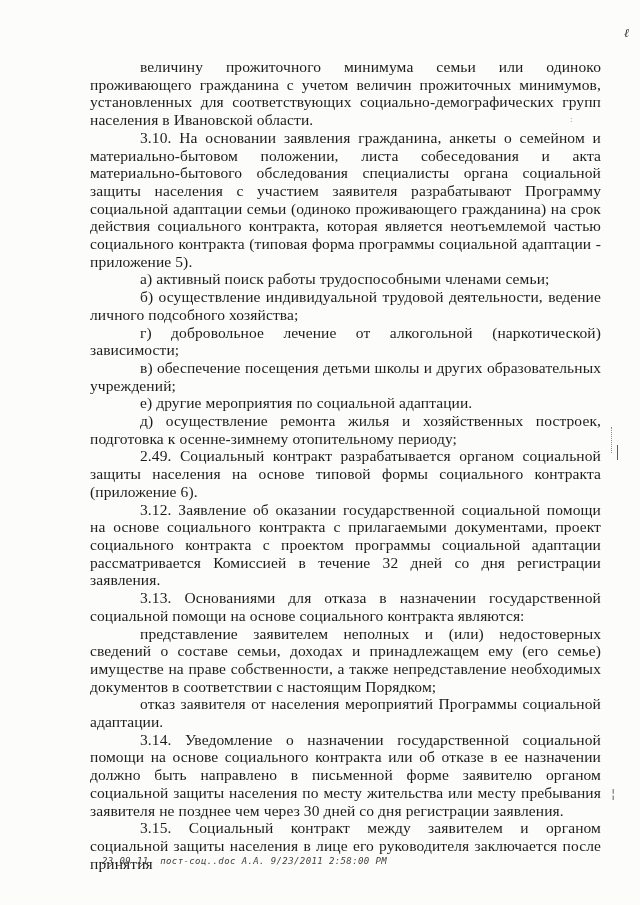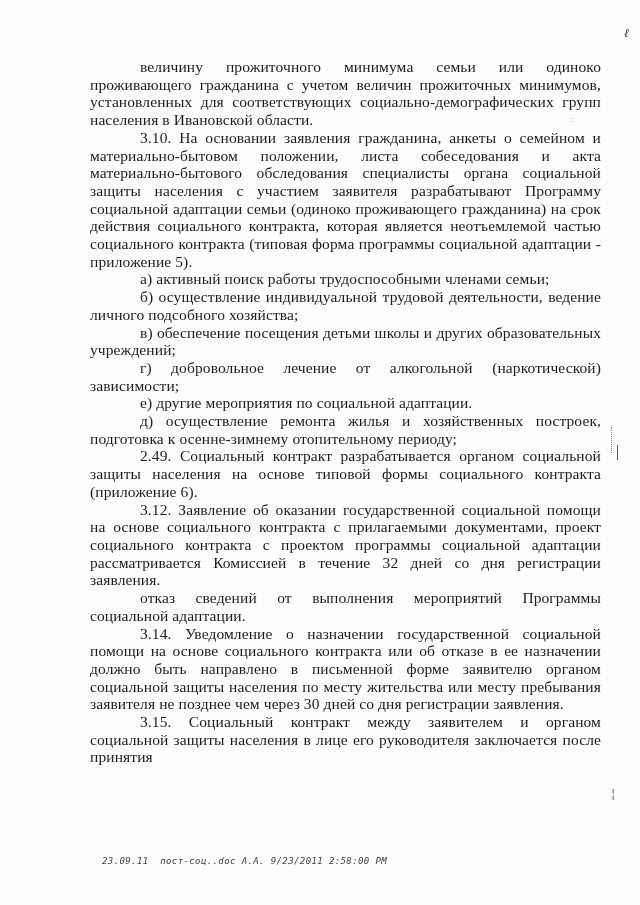--- a/index.html
+++ b/index.html
@@ -92,27 +92,29 @@
 
 <div class="page">
 
   <span class="corner-mark">ℓ</span>
 
   <div class="text-block">
       <p class="para">величину прожиточного минимума семьи или одиноко проживающего гражданина с учетом величин прожиточных минимумов, установленных для соответствующих социально-демографических групп населения в Ивановской области.</p>
       <p class="para">3.10. На основании заявления гражданина, анкеты о семейном и материально-бытовом положении, листа собеседования и акта материально-бытового обследования специалисты органа социальной защиты населения с участием заявителя разрабатывают Программу социальной адаптации семьи (одиноко проживающего гражданина) на срок действия социального контракта, которая является неотъемлемой частью социального контракта (типовая форма программы социальной адаптации - приложение 5).</p>
       <p class="para">а) активный поиск работы трудоспособными членами семьи;</p>
       <p class="para">б) осуществление индивидуальной трудовой деятельности, ведение личного подсобного хозяйства;</p>
+      <p class="para">г) добровольное лечение от алкогольной (наркотической) зависимости;</p>
       <p class="para">в) обеспечение посещения детьми школы и других образовательных учреждений;</p>
-      <p class="para">г) добровольное лечение от алкогольной (наркотической) зависимости;</p>
       <p class="para">е) другие мероприятия по социальной адаптации.</p>
       <p class="para">д) осуществление ремонта жилья и хозяйственных построек, подготовка к осенне-зимнему отопительному периоду;</p>
       <p class="para">2.49. Социальный контракт разрабатывается органом социальной защиты населения на основе типовой формы социального контракта (приложение 6).</p>
       <p class="para">3.12. Заявление об оказании государственной социальной помощи на основе социального контракта с прилагаемыми документами, проект социального контракта с проектом программы социальной адаптации рассматривается Комиссией в течение 32 дней со дня регистрации заявления.</p>
-      <p class="para">отказ сведений от выполнения мероприятий Программы социальной адаптации.</p>
+      <p class="para">3.13. Основаниями для отказа в назначении государственной социальной помощи на основе социального контракта являются:</p>
+      <p class="para">представление заявителем неполных и (или) недостоверных сведений о составе семьи, доходах и принадлежащем ему (его семье) имуществе на праве собственности, а также непредставление необходимых документов в соответствии с настоящим Порядком;</p>
+      <p class="para">отказ заявителя от населения мероприятий Программы социальной адаптации.</p>
       <p class="para">3.14. Уведомление о назначении государственной социальной помощи на основе социального контракта или об отказе в ее назначении должно быть направлено в письменной форме заявителю органом социальной защиты населения по месту жительства или месту пребывания заявителя не позднее чем через 30 дней со дня регистрации заявления.</p>
       <p class="para continues">3.15. Социальный контракт между заявителем и органом социальной защиты населения в лице его руководителя заключается после принятия</p>
     </div>
 
   <div class="doc-footer">23.09.11  пост-соц..doc А.А. 9/23/2011 2:58:00 PM</div>
 
   <span class="artifact artifact-colon-1">:</span>
 
   <span class="artifact artifact-colon-2">:</span>
 

